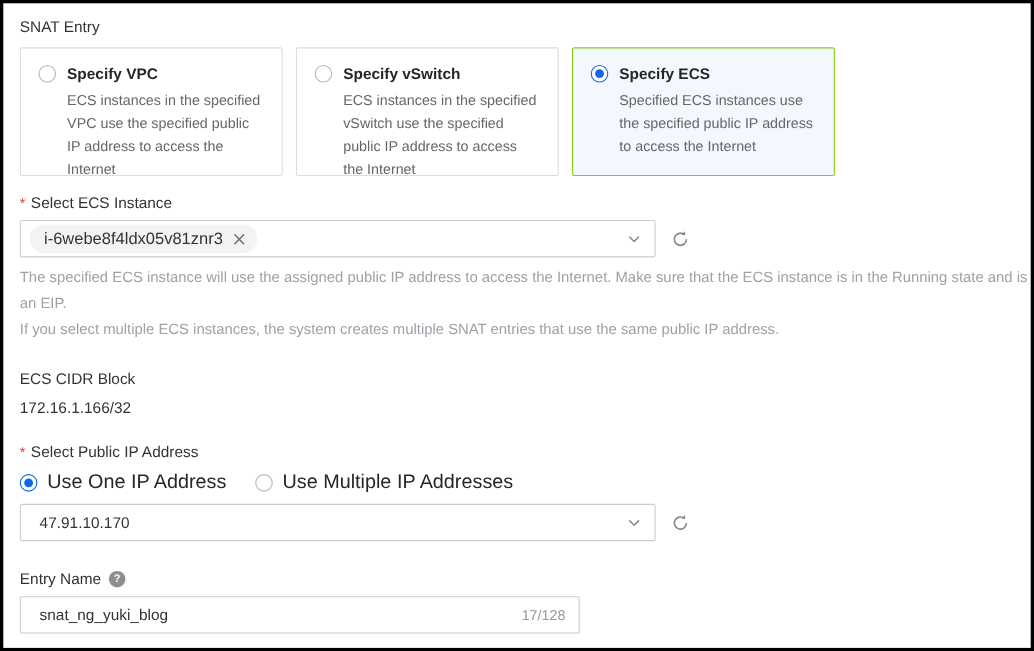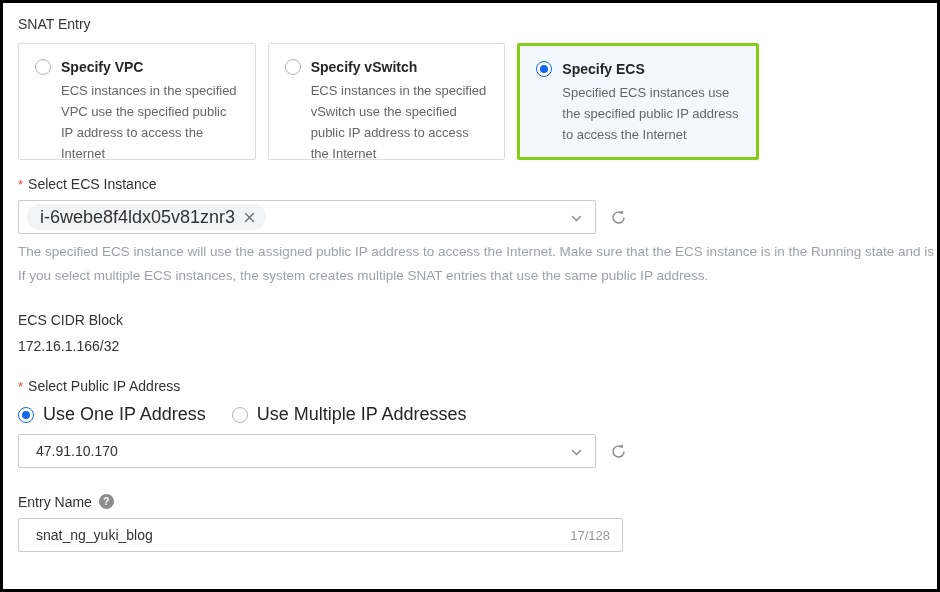--- a/index.html
+++ b/index.html
@@ -20,21 +20,21 @@
   .card {
     flex: 1;
     height: 117px;
     border: 1px solid #dcdcdc;
     border-radius: 2px;
     background: #fff;
     padding: 15px 16px 0 16px;
     cursor: pointer;
   }
   .card.selected {
-    border: 3px solid #84cc16;
+    border: 1px solid #84cc16;
     background: #f2f8fe;
   }
   .card-head { display: flex; align-items: center; gap: 10px; }
   .card-title { font-size: 14px; font-weight: 700; color: #262626; }
   .card-desc {
     margin: 5px 0 0 26px;
     font-size: 13px;
     line-height: 21px;
     color: #666;
   }
@@ -75,49 +75,49 @@
   }
   .select-box .value { font-size: 14px; color: #333; padding-left: 9px; }
   .chevron { position: absolute; right: 12px; top: 10px; }
 
   .tag {
     display: inline-flex; align-items: center; gap: 9px;
     background: #f2f3f5;
     border-radius: 14px;
     height: 26px;
     padding: 0 11px 0 13px;
-    font-size: 18px; color: #333;
+    font-size: 15px; color: #333;
   }
   .tag-close { display: inline-flex; cursor: pointer; }
 
   .refresh-btn { display: inline-flex; cursor: pointer; }
 
   .help-text { margin-top: 6px; font-size: 13.5px; line-height: 24px; color: #9da1a8; }
   .help-text .nowrap { white-space: nowrap; }
 
   .static-value { margin-top: 10px; font-size: 14px; color: #333; }
 
   .radio-group { display: flex; align-items: center; gap: 26px; margin-top: 10px; }
   .radio-opt { display: flex; align-items: center; gap: 9px; cursor: pointer; }
   .radio-opt .lbl { font-size: 18px; color: #262626; }
 
-  .label-row { display: flex; gap: 7px; }
+  .label-row { display: flex; align-items: center; gap: 7px; }
   .help-icon {
     width: 15px; height: 15px;
     border-radius: 50%;
     background: #8d8d8d;
     color: #fff;
     font-size: 10px; font-weight: 700;
     display: inline-flex; align-items: center; justify-content: center;
     cursor: pointer;
   }
 
   .text-input {
     margin-top: 8px;
-    width: 605px; height: 34px;
+    width: 509px; height: 34px;
     border: 1px solid #cccccc;
     border-radius: 2px;
     display: flex; align-items: center;
     padding: 0 12px 0 17px;
     background: #fff;
   }
   .text-input input {
     border: none; outline: none;
     flex: 1;
     font-size: 14px; color: #333;
@@ -189,20 +189,21 @@
     <span class="refresh-btn">
       <svg width="17" height="17" viewBox="0 0 17 17">
         <path d="M14 8.5a5.5 5.5 0 1 1-2-4.25" fill="none" stroke="#8a8a8a" stroke-width="1.5"></path>
         <path d="M12.6 1.2l.5 3.6-3.6-.5z" fill="#8a8a8a"></path>
       </svg>
     </span>
   </div>
 
   <div class="help-text">
     <div class="nowrap">The specified ECS instance will use the assigned public IP address to access the Internet. Make sure that the ECS instance is in the Running state and is not as</div>
+    <div>an EIP.</div>
     <div>If you select multiple ECS instances, the system creates multiple SNAT entries that use the same public IP address.</div>
   </div>
 
   <div class="field-label mt-cidr" style="margin-top:24px;">ECS CIDR Block</div>
   <div class="static-value">172.16.1.166/32</div>
 
   <div class="field-label mt-pub" style="margin-top:24px;">
     <span class="req">*</span><span>Select Public IP Address</span>
   </div>
 

